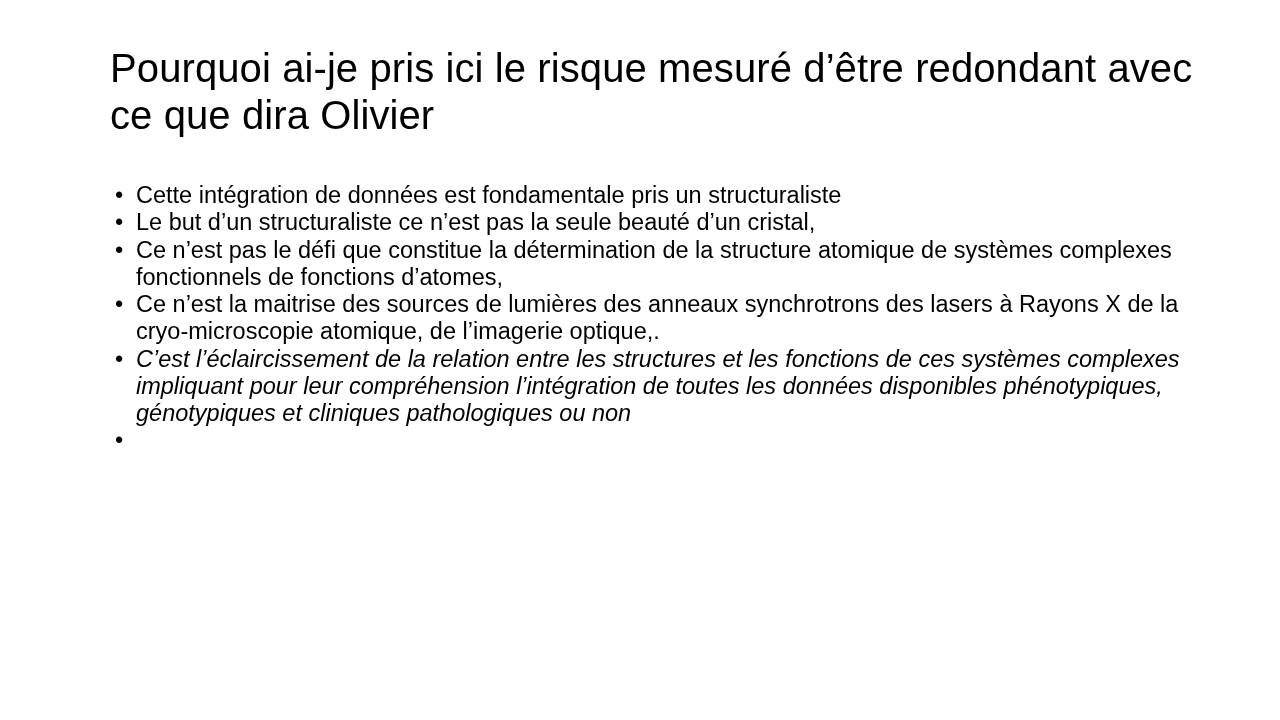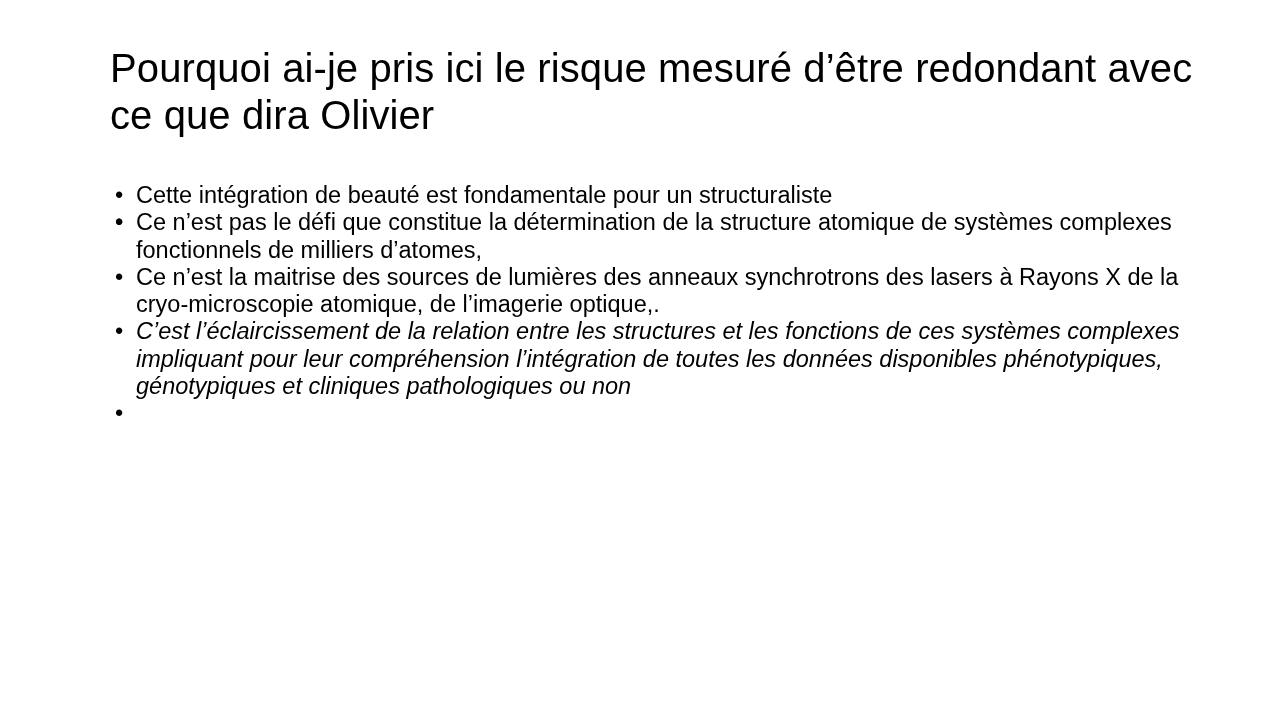--- a/index.html
+++ b/index.html
@@ -68,30 +68,31 @@
 
 <div class="slide">
 
   <h1 class="slide-title">Pourquoi ai-je pris ici le risque mesuré d’être redondant avec ce que dira Olivier</h1>
 
   <div class="slide-body">
     <ul class="bullets">
 
       <li>
         <span class="dot">•</span>
-        <span>Cette intégration de beauté est fondamentale pour un structuraliste</span>
+        <span>Cette intégration de données est fondamentale pris un structuraliste</span>
       </li>
 
       <li class="gap-md">
         <span class="dot">•</span>
+        <span>Le but d’un structuraliste ce n’est pas la seule beauté d’un cristal,</span>
       </li>
 
       <li class="gap-sm">
         <span class="dot">•</span>
-        <span>Ce n’est pas le défi que constitue la détermination de la structure atomique de systèmes complexes fonctionnels de milliers d’atomes,</span>
+        <span>Ce n’est pas le défi que constitue la détermination de la structure atomique de systèmes complexes fonctionnels de fonctions d’atomes,</span>
       </li>
 
       <li class="gap-sm">
         <span class="dot">•</span>
         <span>Ce n’est la maitrise des sources de lumières des anneaux synchrotrons des lasers à Rayons X de la cryo-microscopie atomique, de l’imagerie optique,.</span>
       </li>
 
       <li class="gap-lg italic">
         <span class="dot">•</span>
         <span>C’est l’éclaircissement de la relation entre les structures et les fonctions de ces systèmes complexes impliquant pour leur compréhension l’intégration de toutes les données disponibles phénotypiques, génotypiques et cliniques pathologiques ou non</span>

